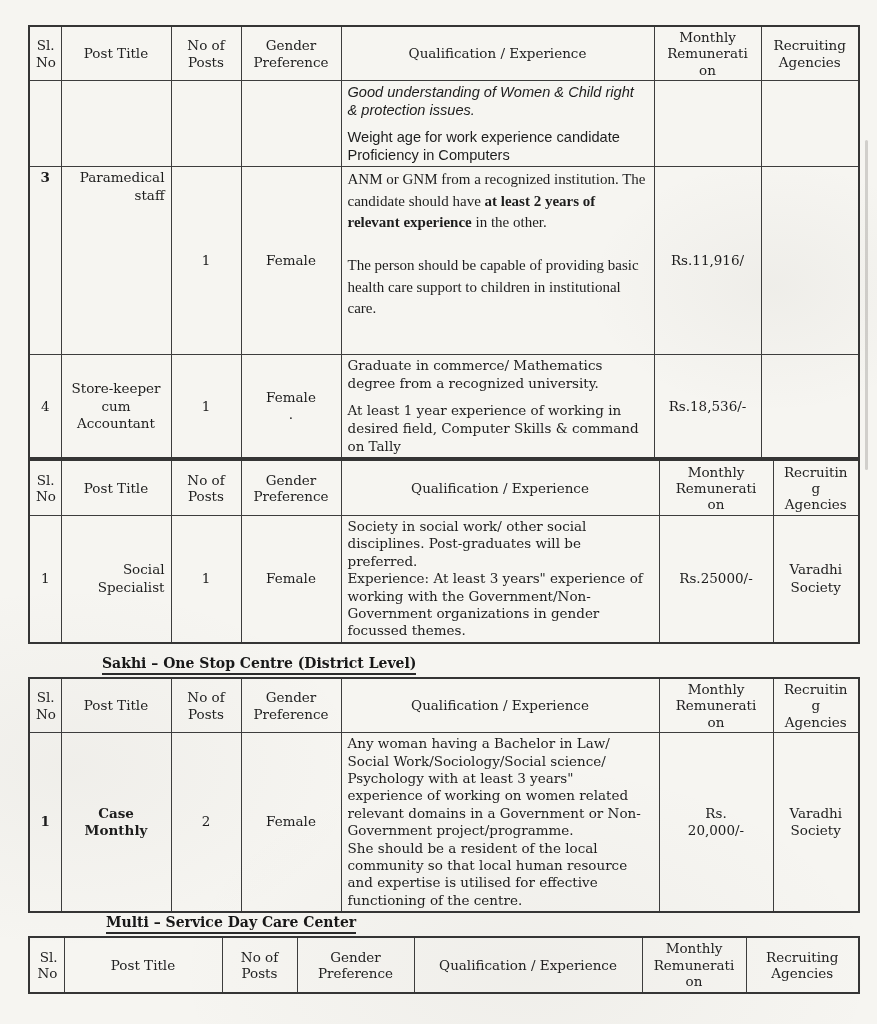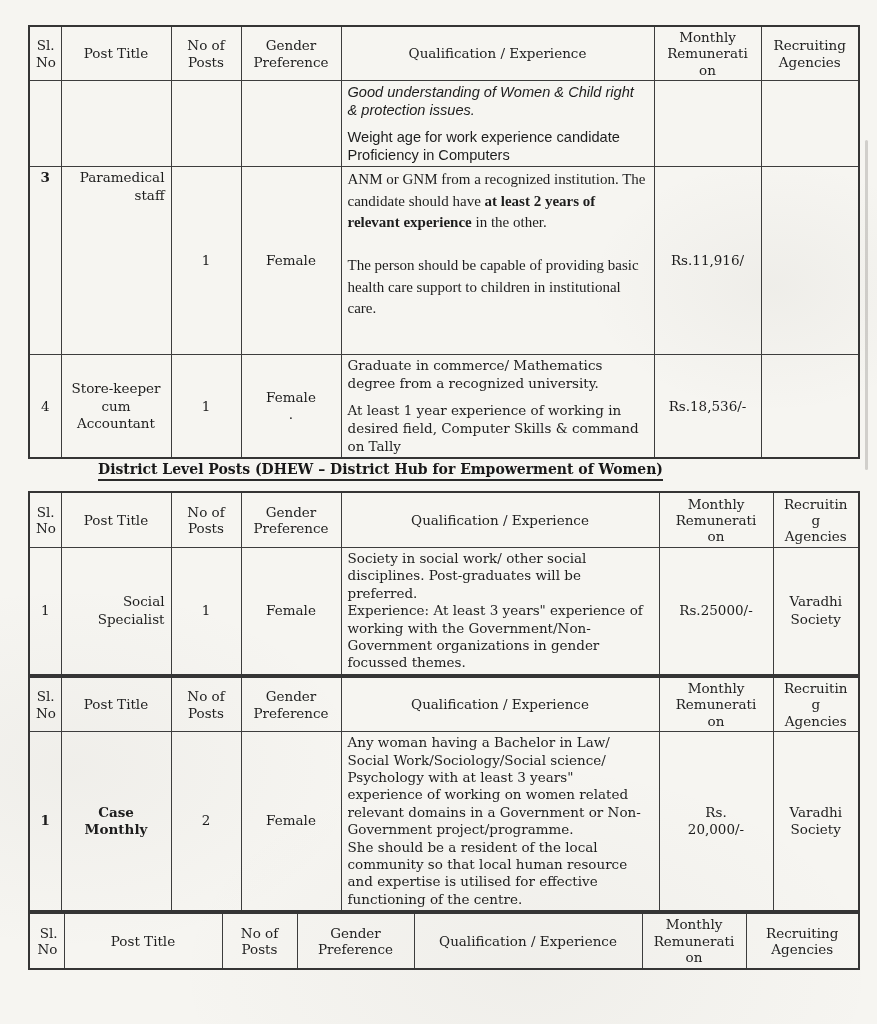--- a/index.html
+++ b/index.html
@@ -146,23 +146,20 @@
       <td class="ac">1</td>
       <td class="ac">Female
 .</td>
       <td class="qual gap-sm"><div class="rp"><span>Graduate in commerce/ Mathematics degree from a recognized university.</span></div><div class="rp"><span>At least 1 year experience of working in desired field, Computer Skills &amp; command on Tally</span></div></td>
       <td class="ac">Rs.18,536/-</td>
       <td></td>
     </tr>
   </tbody>
     </table>
 
-  <div class="section-heading">
-    <span class="hl">District Level Posts (DHEW – District Hub for Empowerment of Women)</span>
-  </div>
 
   <table class="grid t2">
     <colgroup>
       <col style="width:32px">
         <col style="width:110px">
         <col style="width:70px">
         <col style="width:100px">
       <col style="width:318px">
         <col style="width:114px">
         <col style="width:86px">
@@ -189,20 +186,23 @@
       <td class="al">Social Specialist</td>
       <td class="ac">1</td>
       <td class="ac">Female</td>
       <td class="qual"><div class="rp"><span>Society in social work/ other social disciplines. Post-graduates will be preferred.</span></div><div class="rp"><span>Experience: At least 3 years" experience of working with the Government/Non-Government organizations in gender focussed themes.</span></div></td>
       <td class="ac">Rs.25000/-</td>
       <td class="ac">Varadhi Society</td>
     </tr>
   </tbody>
     </table>
 
+  <div class="section-heading sh2">
+    <span class="hl">Sakhi – One Stop Centre (District Level)</span>
+  </div>
 
   <table class="grid t3">
     <colgroup>
       <col style="width:32px">
         <col style="width:110px">
         <col style="width:70px">
         <col style="width:100px">
       <col style="width:318px">
         <col style="width:114px">
         <col style="width:86px">
@@ -231,20 +231,23 @@
       <td class="ac">Female</td>
       <td class="qual"><div class="rp"><span>Any woman having a Bachelor in Law/ Social Work/Sociology/Social science/ Psychology with at least 3 years" experience of working on women related relevant domains in a Government or Non-Government project/programme.</span></div><div class="rp"><span>She should be a resident of the local community so that local human resource and expertise is utilised for effective functioning of the centre.</span></div></td>
       <td class="ac">Rs.
 20,000/-</td>
       <td class="ac">Varadhi
 Society</td>
     </tr>
   </tbody>
     </table>
 
+  <div class="section-heading sh3">
+    <span class="hl">Multi – Service Day Care Center</span>
+  </div>
 
   <table class="grid t4">
     <colgroup>
       <col style="width:35px">
         <col style="width:158px">
         <col style="width:75px">
         <col style="width:117px">
       <col style="width:228px">
         <col style="width:104px">
         <col style="width:113px">

